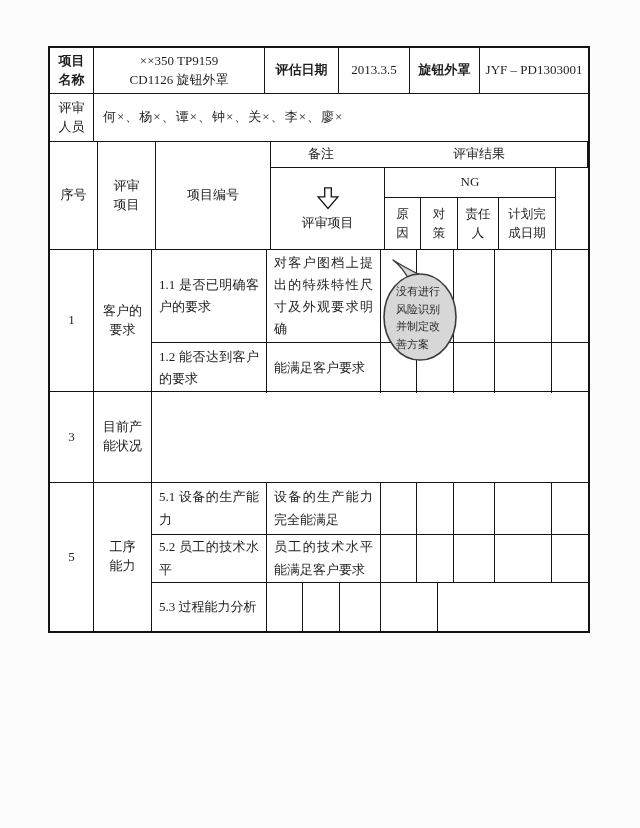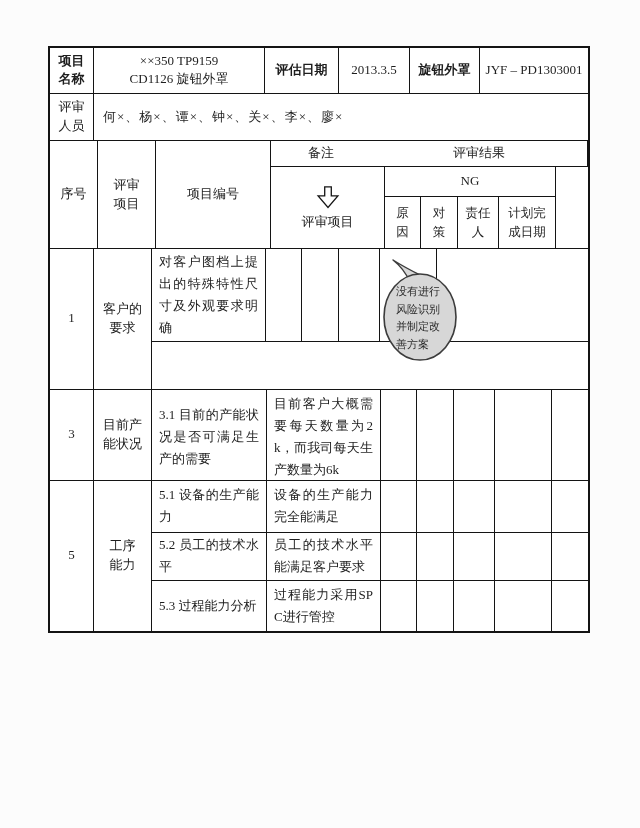--- a/index.html
+++ b/index.html
@@ -107,45 +107,44 @@
         </div>
       </div>
     </div>
 
     <div class="row bb" style="height:142px">
       <div class="cell br" style="width:44px">1</div>
       <div class="cell br ml" style="width:58px">客户的
 要求</div>
       <div class="col" style="flex:1">
         <div class="row bb" style="height:93px">
+          <div class="cell br left" style="width:115px">1.1 是否已明确客户的要求</div>
           <div class="cell br left" style="width:114px">对客户图档上提出的特殊特性尺寸及外观要求明确</div>
+          <div class="br" style="width:36px"></div>
+          <div class="br" style="width:37px"></div>
+          <div class="br" style="width:41px"></div>
+          <div class="br" style="width:57px"></div>
+          <div style="flex:1"></div>
+        </div>
+        <div class="row" style="flex:1">
+          <div class="cell br left" style="width:115px">1.2 能否达到客户的要求</div>
+          <div class="cell br left" style="width:114px">能满足客户要求</div>
           <div class="br" style="width:36px"></div>
           <div class="br" style="width:37px"></div>
           <div class="br" style="width:41px"></div>
           <div class="br" style="width:57px"></div>
           <div style="flex:1"></div>
         </div>
       </div>
     </div>
 
     <div class="row bb" style="height:91px">
       <div class="cell br" style="width:44px">3</div>
       <div class="cell br ml" style="width:58px">目前产
 能状况</div>
-      <div class="col" style="flex:1">
-        <div class="row" style="flex:1">
-          <div class="cell br left" style="width:115px">3.1 目前的产能状况是否可满足生产的需要</div>
-          <div class="cell br left" style="width:114px">目前客户大概需要每天数量为2k，而我司每天生产数量为6k</div>
-          <div class="br" style="width:36px"></div>
-          <div class="br" style="width:37px"></div>
-          <div class="br" style="width:41px"></div>
-          <div class="br" style="width:57px"></div>
-          <div style="flex:1"></div>
-        </div>
-      </div>
     </div>
 
     <div class="row" style="flex:1">
       <div class="cell br" style="width:44px">5</div>
       <div class="cell br ml" style="width:58px">工序
 能力</div>
       <div class="col" style="flex:1">
         <div class="row bb" style="height:52px">
           <div class="cell br left" style="width:115px">5.1 设备的生产能力</div>
           <div class="cell br left" style="width:114px">设备的生产能力完全能满足</div>
@@ -159,21 +158,20 @@
           <div class="cell br left" style="width:115px">5.2 员工的技术水平</div>
           <div class="cell br left" style="width:114px">员工的技术水平能满足客户要求</div>
           <div class="br" style="width:36px"></div>
           <div class="br" style="width:37px"></div>
           <div class="br" style="width:41px"></div>
           <div class="br" style="width:57px"></div>
           <div style="flex:1"></div>
         </div>
         <div class="row" style="flex:1">
           <div class="cell br left" style="width:115px">5.3 过程能力分析</div>
-          <div class="cell br left" style="width:114px">过程能力采用SPC进行管控</div>
           <div class="br" style="width:36px"></div>
           <div class="br" style="width:37px"></div>
           <div class="br" style="width:41px"></div>
           <div class="br" style="width:57px"></div>
           <div style="flex:1"></div>
         </div>
       </div>
     </div>
 
   </div>

